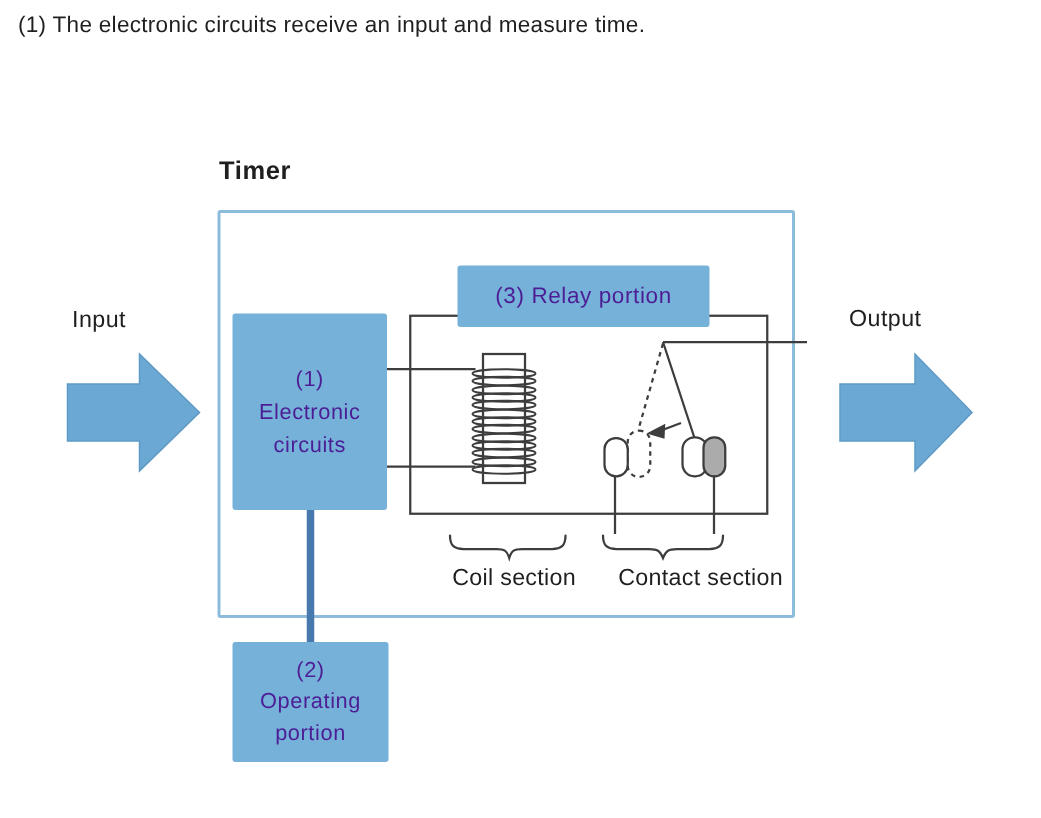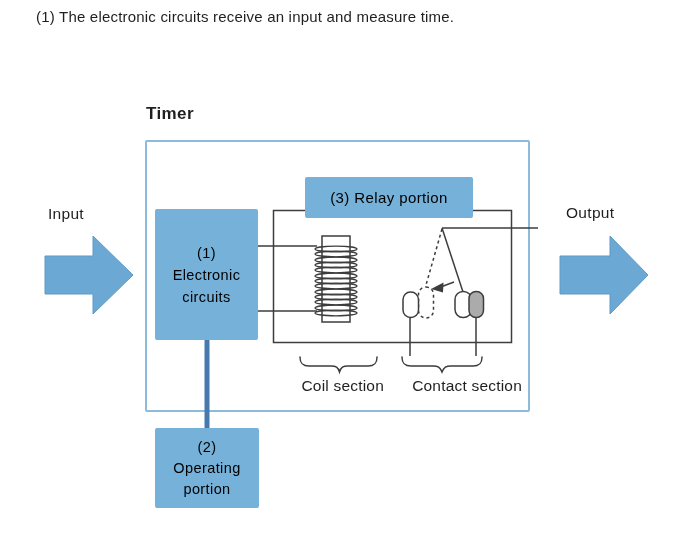--- a/index.html
+++ b/index.html
@@ -6,42 +6,42 @@
     --box-blue:#75b1d8; --arrow-blue:#6ca8d4; --outer-border-blue:#8cbcd9;
     --connector-blue:#4879ae; --line-dark:#3d3d3d; --contact-gray:#ababab;
   }
   html,body{margin:0;padding:0;}
   body{
     width:694px;height:545px;position:relative;background:#fff;overflow:hidden;
     font-family:"Liberation Sans",sans-serif;color:#1f1f1f;
   }
   .abs{position:absolute;}
   
-  .notes{left:36px;top:6px;line-height:21px;font-size:15px;letter-spacing:0.2px;}
+  .notes{left:12px;top:6px;line-height:21px;font-size:15px;letter-spacing:0.2px;}
   .notes p{margin:0;}
   
   .timer-title{left:146px;top:104px;font-size:17px;font-weight:700;letter-spacing:0.4px;}
   
   .outer-box{
     left:145px;top:140px;width:385px;height:272px;box-sizing:border-box;
     border:2px solid var(--outer-border-blue);border-radius:2px;background:transparent;
   }
   
   .lineart{left:0;top:0;}
   .ln{stroke:var(--line-dark);stroke-width:1.5;fill:none;}
   .ln-thin{stroke:var(--line-dark);stroke-width:1.3;fill:none;}
   .dashed{stroke-dasharray:3 3;}
   .fill-white{fill:#fff;}
   .fill-gray{fill:var(--contact-gray);}
   .arrow{fill:var(--arrow-blue);stroke:#5e9ac5;stroke-width:1;}
   .arrow-head{fill:var(--line-dark);stroke:none;}
   .connector{stroke:var(--connector-blue);stroke-width:5;fill:none;}
   
   .blue-box{
-    background:var(--box-blue);color:#000000;border-radius:2px;
+    background:var(--box-blue);color:#4c1d95;border-radius:2px;
     display:flex;align-items:center;justify-content:center;text-align:center;
     white-space:pre-line;letter-spacing:0.4px;
   }
   .ebox{left:155px;top:209px;width:103px;height:131px;font-size:14.5px;line-height:22px;}
   .rlabel{left:305px;top:177px;width:168px;height:41px;font-size:15px;}
   .obox{left:155px;top:428px;width:104px;height:80px;font-size:14.5px;line-height:21px;}
   
   .io-label{font-size:15.5px;letter-spacing:0.3px;}
   .input-label{left:48px;top:205px;}
   .output-label{left:566px;top:204px;}

